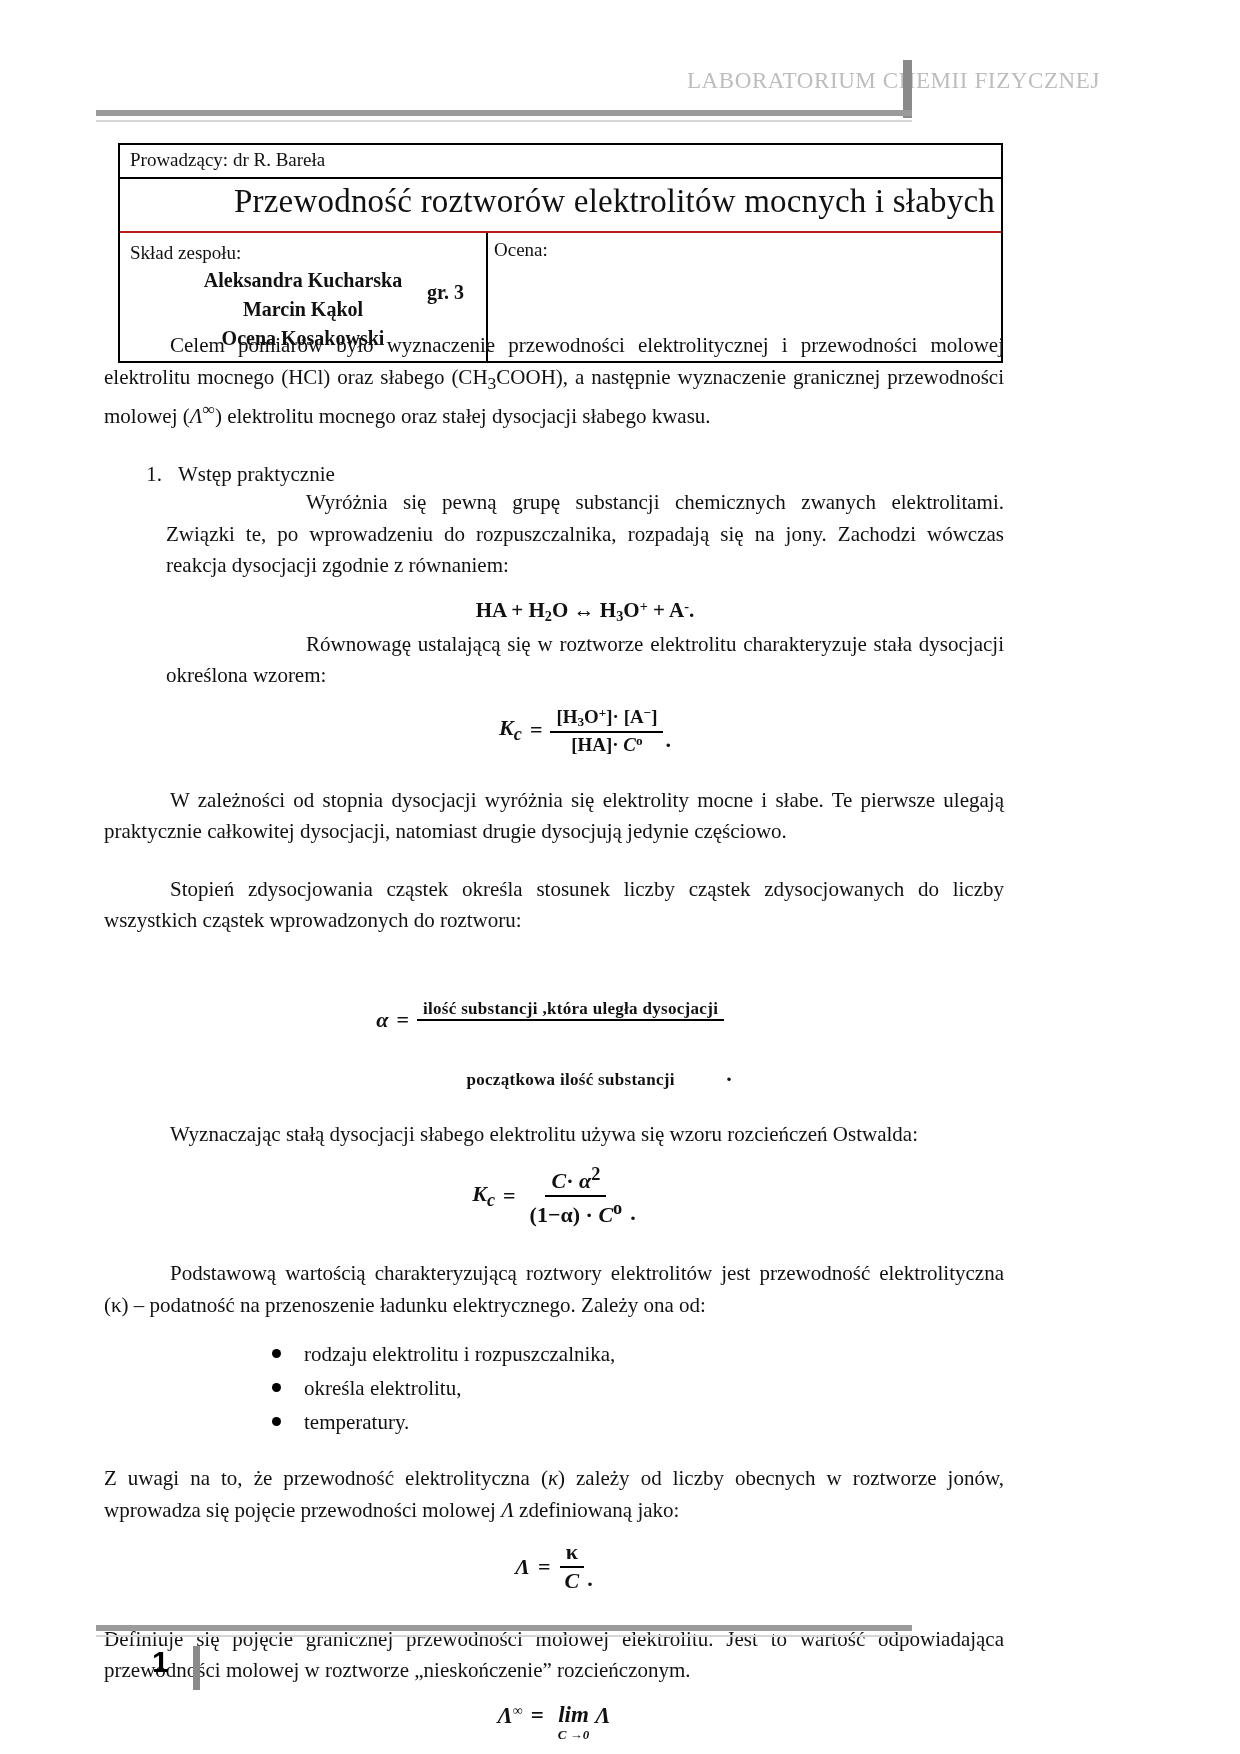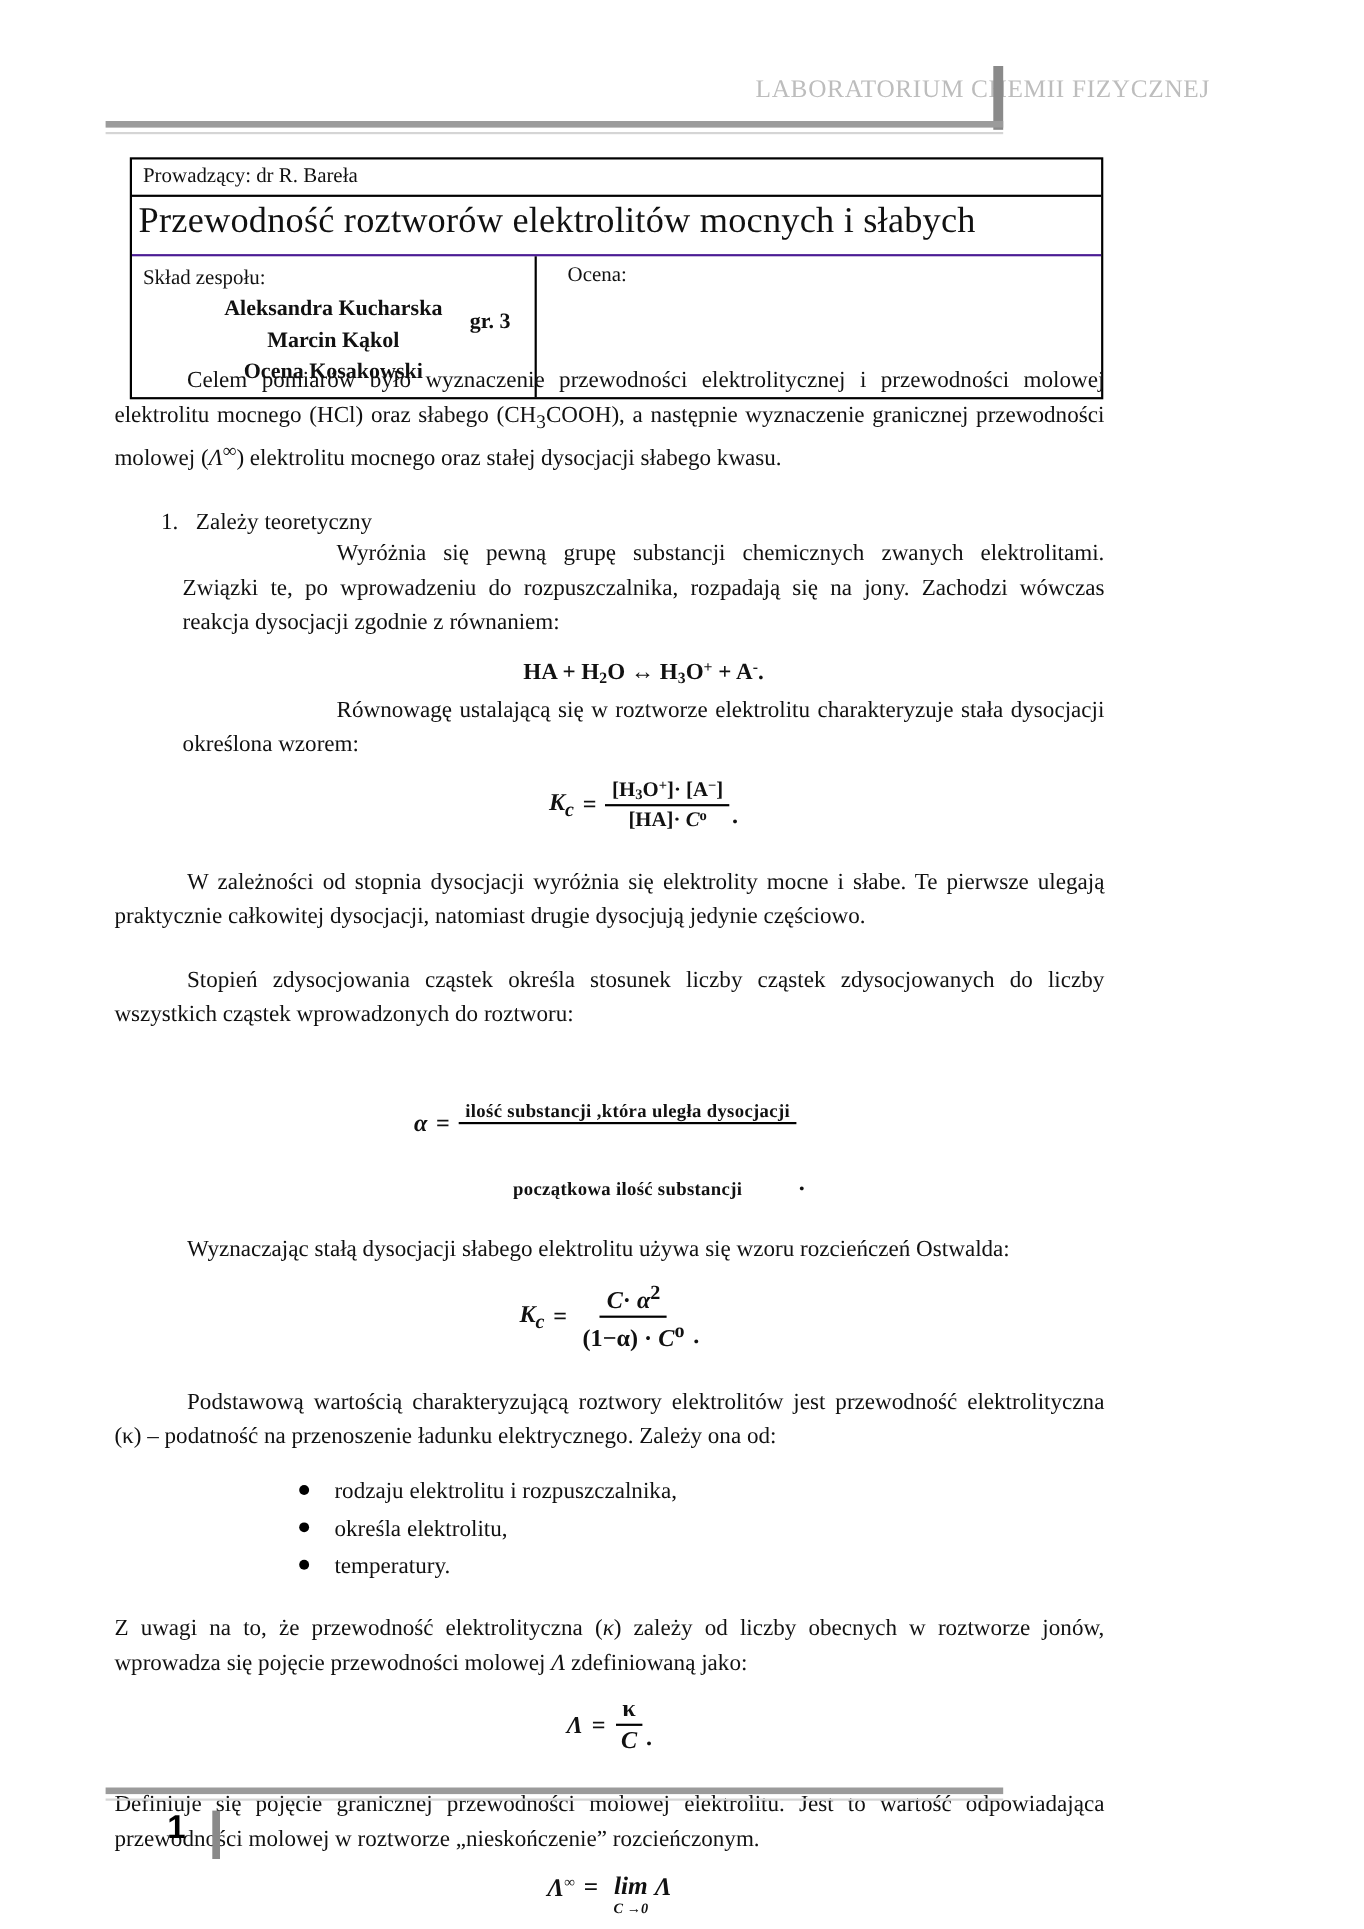--- a/index.html
+++ b/index.html
@@ -74,39 +74,39 @@
     width: 100%;
     box-sizing: border-box;
     padding: 5px 10px 6px 10px;
     border-bottom: 2px solid #000;
     font-size: 19px;
     line-height: 1.1;
   }
   .tbl-title {
     width: 100%;
     box-sizing: border-box;
-    text-align: left;
+    text-align: right;
     padding: 4px 6px 10px 6px;
-    border-bottom: 2px solid #4c1d95;
+    border-bottom: 2px solid #b91c1c;
     font-size: 33px;
     line-height: 1.15;
     letter-spacing: 0.2px;
   }
   .tbl-left {
     width: 368px;
     box-sizing: border-box;
     border-right: 2px solid #000;
     padding: 6px 10px 8px 10px;
     position: relative;
     min-height: 98px;
   }
   .tbl-right {
     flex: 1;
     box-sizing: border-box;
-    padding: 6px 28px;
+    padding: 6px 6px;
     font-size: 19px;
   }
   .skladlabel { font-size: 19px; line-height: 1.45; }
   .member { font-size: 20px; font-weight: bold; line-height: 1.45; text-align: center; }
   .grp {
     position: absolute;
     right: 22px;
     top: 48px;
     font-size: 20px;
     font-weight: bold;
@@ -291,21 +291,21 @@
       <div class="tbl-right">Ocena:</div>
     </div>
   </div>
 
   <div class="body">
 
     <p class="par indent"><span>Celem pomiarów było wyznaczenie przewodności elektrolitycznej i przewodności molowej elektrolitu mocnego (HCl) oraz słabego (CH</span><sub>3</sub><span>COOH), a następnie wyznaczenie granicznej przewodności molowej (</span><span class="ital">Λ</span><sup>∞</sup><span>) elektrolitu mocnego oraz stałej dysocjacji słabego kwasu.</span></p>
 
     <div class="sec">
       <div class="sec-num">1.</div>
-      <div class="sec-title">Zależy teoretyczny</div>
+      <div class="sec-title">Wstęp praktycznie</div>
     </div>
 
     <div class="sec-body">
       <p class="par indent-big">Wyróżnia się pewną grupę substancji chemicznych zwanych elektrolitami. Związki te, po wprowadzeniu do rozpuszczalnika, rozpadają się na jony. Zachodzi wówczas reakcja dysocjacji zgodnie z równaniem:</p>
 
       <div class="eq"><span>HA</span><span> + </span><span>H</span><sub>2</sub><span>O</span><span> ↔ </span><span>H</span><sub>3</sub><span>O</span><sup>+</sup><span> + </span><span>A</span><sup>-</sup><span>.</span></div>
 
       <p class="par indent-big">Równowagę ustalającą się w roztworze elektrolitu charakteryzuje stała dysocjacji określona wzorem:</p>
 
       <div class="frac-wrap">

